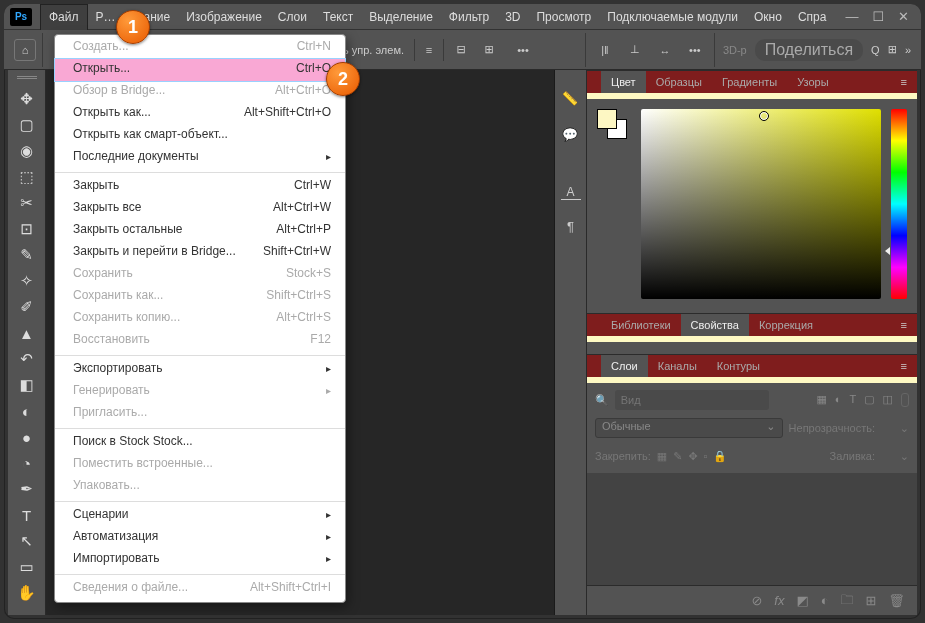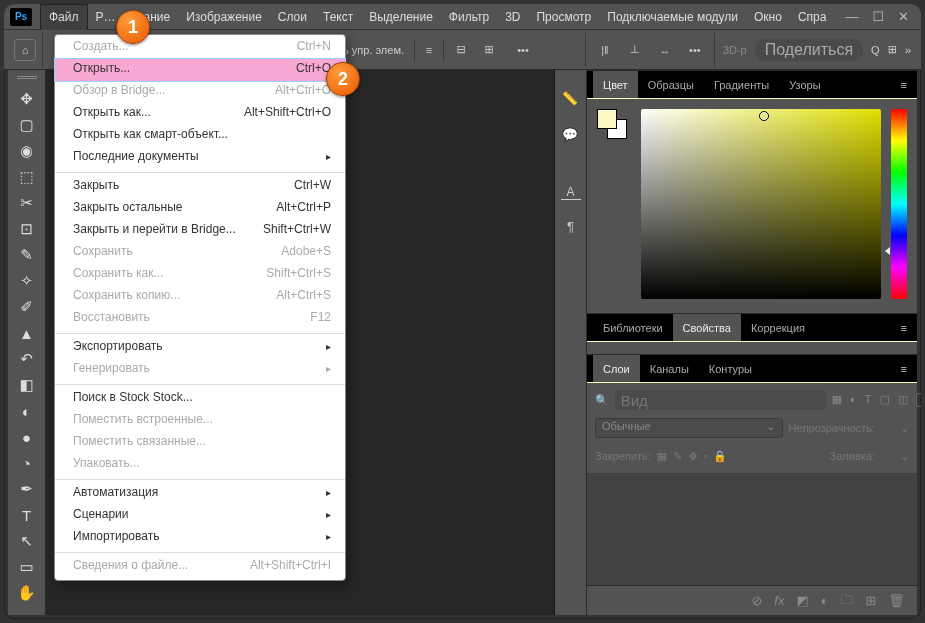--- a/index.html
+++ b/index.html
@@ -28,39 +28,39 @@
 .toolbar .grip { width: 30px; height: 6px; display: flex; flex-direction: column; gap: 1px; align-items: center; margin-bottom: 3px;}
 .toolbar .grip span { width: 20px; height: 1px; background: #888; display: block; }
 
 .canvas { flex: 1; background: #262626; border-right: 1px solid #1a1a1a; position: relative; }
 
 .dockstrip { width: 32px; background: #535353; display: flex; flex-direction: column; align-items: center; padding-top: 18px; gap: 16px; color: #ccc; border-right: 1px solid #2a2a2a; }
 .dockstrip .db { width: 20px; height: 20px; display: flex; align-items: center; justify-content: center; font-size: 13px; }
 
 .panels { width: 330px; background: #535353; display: flex; flex-direction: column; }
 .pgroup { border-top: 1px solid #2b2b2b; }
-.ptabs { display: flex; height: 28px; align-items: center; font-size: 11px; color: #aaa; padding-left: 6px; border-bottom: 1px solid #fef9c3; background: #000000; }
+.ptabs { display: flex; height: 28px; align-items: center; font-size: 11px; color: #aaa; padding-left: 14px; border-bottom: 6px solid #fef9c3; background: #7f1d1d; }
 .ptabs .tab { padding: 0 10px; height: 100%; display: flex; align-items: center; }
 .ptabs .tab.active { background: #535353; color: #eee; }
 .ptabs .menu { margin-left: auto; padding: 0 10px; color: #ccc; }
 
 .color-body { padding: 10px 10px 14px 10px; display: flex; gap: 10px; }
 .swatches { width: 34px; position: relative; }
 .sw-fg { width: 20px; height: 20px; background: #fdf7c3; border: 1px solid #000; position: absolute; top: 0; left: 0; z-index: 2;}
 .sw-bg { width: 20px; height: 20px; background: #fff; border: 1px solid #000; position: absolute; top: 10px; left: 10px; }
 .picker { flex: 1; height: 190px; background: linear-gradient(to bottom, transparent, #000), linear-gradient(to right, #fff, #e0e000); position: relative; border-radius: 2px; }
 .picker .ring { position: absolute; top: 2px; left: 118px; width: 10px; height: 10px; border: 1px solid #000; border-radius: 50%; box-shadow: 0 0 0 1px #fff inset; }
 .hue { width: 16px; height: 190px; background: linear-gradient(to bottom, #f00, #ff0, #0f0, #0ff, #00f, #f0f, #f00); border-radius: 2px; position: relative; }
 .hue .arrow { position: absolute; right: 17px; top: 138px; width: 0; height: 0; border-top: 4px solid transparent; border-bottom: 4px solid transparent; border-right: 5px solid #eee; }
 
 .prop-body { padding: 6px 10px; }
 
 .layers-body { padding: 6px 8px 0 8px; color: #888; font-size: 11px; }
 .l-row { display: flex; align-items: center; gap: 6px; margin-bottom: 6px; height: 22px; }
-.l-search { flex: 0 0 100px; background: #4a4a4a; border: none; border-radius: 3px; padding: 2px 6px; color: #ccc; font-size: 15px; height: 20px; }
+.l-search { flex: 0 0 100px; background: #4a4a4a; border: none; border-radius: 3px; padding: 2px 6px; color: #ccc; font-size: 11px; height: 20px; }
 .l-icons { display: flex; gap: 8px; color: #888; margin-left: auto; }
 .l-select { background: #4a4a4a; border: 1px solid #3a3a3a; border-radius: 3px; padding: 1px 6px; color: #888; font-size: 11px; height: 20px; flex: 1; }
 .l-dim { color: #777; }
 .layers-fill { flex: 1; background: #434343; }
 .layers-footer { height: 30px; display: flex; align-items: center; justify-content: flex-end; gap: 12px; padding: 0 12px; color: #8a8a8a; font-size: 13px; border-top: 1px solid #2b2b2b; background:#535353;}
 
 
 .dropdown { position: absolute; top: 30px; left: 50px; width: 292px; background: #fff; border: 1px solid #888; box-shadow: 2px 4px 12px rgba(0,0,0,.4); font-size: 12px; color: #333; z-index: 100; border-radius: 4px; padding: 2px 0; }
 .dropdown .row { display: flex; align-items: center; height: 22px; padding: 0 14px 4px 18px; }
 .dropdown .row.dim { color: #aaa; }
@@ -266,69 +266,73 @@
       </div>
       <div class="row sub">
         <span>Последние документы</span>
       </div>
       <hr>
       <div class="row">
         <span>Закрыть</span>
         <span class="sc">Ctrl+W</span>
       </div>
       <div class="row">
+        <span>Закрыть все</span>
+        <span class="sc">Alt+Ctrl+W</span>
+      </div>
+      <div class="row">
         <span>Закрыть остальные</span>
         <span class="sc">Alt+Ctrl+P</span>
       </div>
       <div class="row">
         <span>Закрыть и перейти в Bridge...</span>
         <span class="sc">Shift+Ctrl+W</span>
       </div>
       <div class="row dim">
         <span>Сохранить</span>
-        <span class="sc">Adobe+S</span>
+        <span class="sc">Stock+S</span>
       </div>
       <div class="row dim">
         <span>Сохранить как...</span>
         <span class="sc">Shift+Ctrl+S</span>
       </div>
       <div class="row dim">
         <span>Сохранить копию...</span>
         <span class="sc">Alt+Ctrl+S</span>
       </div>
       <div class="row dim">
         <span>Восстановить</span>
         <span class="sc">F12</span>
       </div>
       <hr>
       <div class="row sub">
         <span>Экспортировать</span>
       </div>
       <div class="row dim sub">
         <span>Генерировать</span>
       </div>
+      <div class="row dim">
+        <span>Пригласить...</span>
+      </div>
       <hr>
       <div class="row">
         <span>Поиск в Stock Stock...</span>
       </div>
       <div class="row dim">
         <span>Поместить встроенные...</span>
       </div>
       <div class="row dim">
-        <span>Поместить связанные...</span>
-      </div>
-      <div class="row dim">
         <span>Упаковать...</span>
       </div>
       <hr>
       <div class="row sub">
+        <span>Сценарии</span>
+      </div>
+      <div class="row sub">
         <span>Автоматизация</span>
-      </div>
-      <div class="row sub">
-        <span>Сценарии</span>
       </div>
       <div class="row sub">
         <span>Импортировать</span>
       </div>
       <hr>
       <div class="row dim">
         <span>Сведения о файле...</span>
         <span class="sc">Alt+Shift+Ctrl+I</span>
       </div>
     </div>

